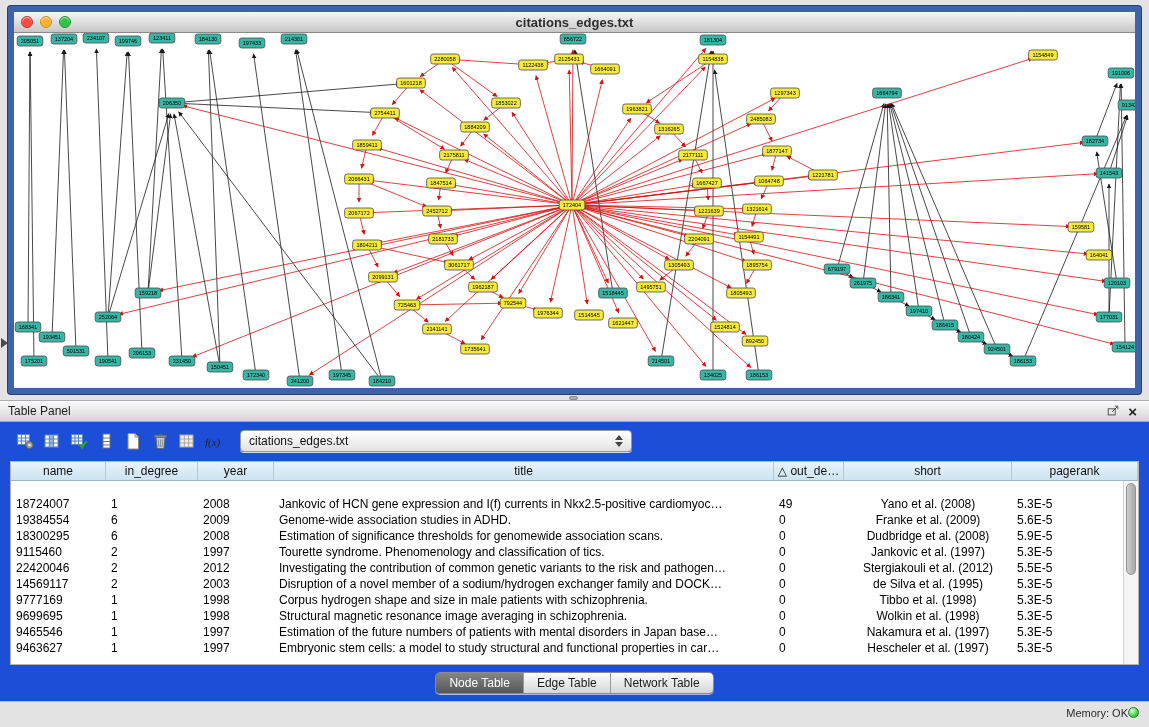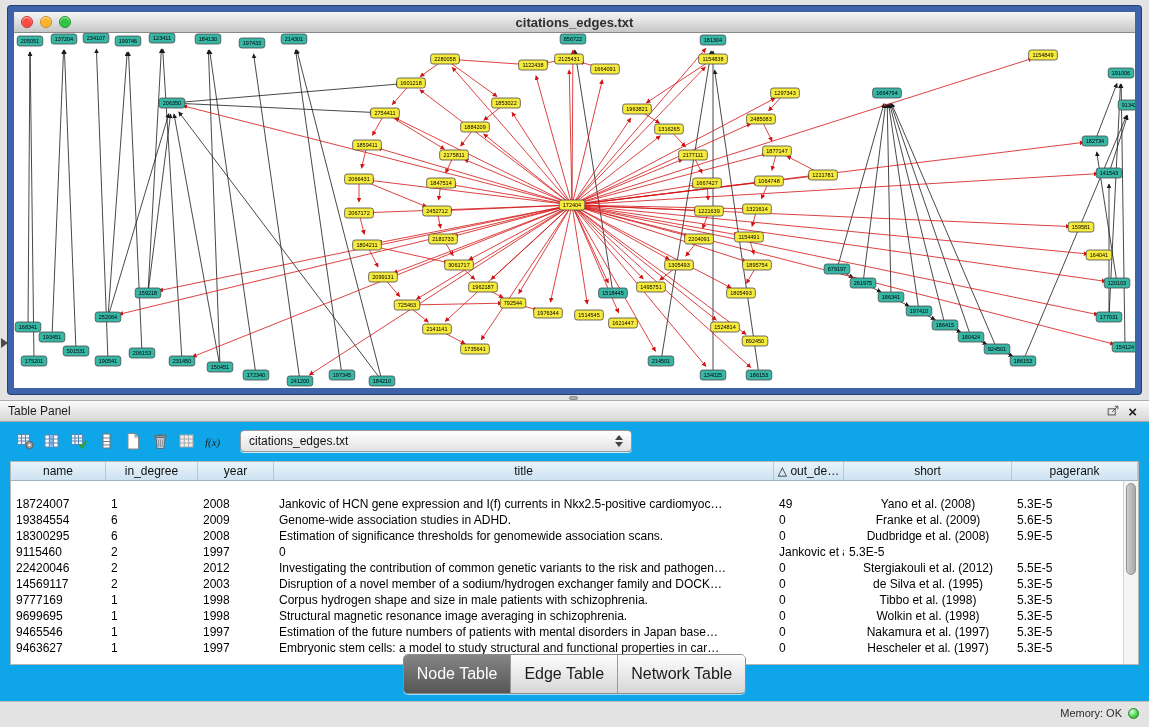--- a/index.html
+++ b/index.html
@@ -42,21 +42,21 @@
     border-left: 7px solid #4a4a4a;
   }
   .gripper {
     position: absolute; left: 569px; top: 396px; width: 9px; height: 4px;
     background: #aeaeae; border-radius: 2px; border: 1px solid #8d8d8d;
   }
 
   
   .table-panel {
     position: absolute; left: 0; top: 400px; width: 1149px; height: 302px;
-    background: #0ea5e9; border-top: 1px solid #adadad; border-bottom: 1px solid #bdbdbd;
+    background: #1d4ed8; border-top: 1px solid #adadad; border-bottom: 1px solid #bdbdbd;
   }
   .panel-header {
     height: 21px; padding: 0 8px;
     background: linear-gradient(#fbfbfb, #d5d5d5);
     border-bottom: 1px solid #a8a8a8;
     display: flex; align-items: center; font-size: 12px; color: #1d1d1d;
   }
   .panel-header .spacer { flex: 1; }
   .hbtn { background: none; border: none; cursor: default; padding: 0 4px; display:flex; align-items:center; }
   .hbtn.x { font-size: 15px; font-weight: bold; color: #222; line-height: 1; }
@@ -98,29 +98,29 @@
   }
   .thumb {
     position: absolute; left: 2px; right: 2px; top: 2px; height: 92px;
     background: linear-gradient(90deg, #cdcdcd, #a8a8a8);
     border: 1px solid #949494; border-radius: 6px;
   }
 
   .tabsbar { position: absolute; bottom: 7px; left: 0; right: 0; display: flex; justify-content: center; }
   .seg { display: flex; border: 1px solid #8b8b8b; border-radius: 5px; overflow: hidden; box-shadow: 0 1px 0 rgba(255,255,255,.6); }
   .tab {
-    padding: 10px 13px; font-size: 16px; color: #1c1c1c;
+    padding: 3px 13px; font-size: 12px; color: #1c1c1c;
     background: linear-gradient(#fdfdfd, #d6d6d6);
     border-right: 1px solid #999;
   }
   .tab:last-child { border-right: none; }
   .tab.active { background: linear-gradient(#858585, #565656); color: #fff; }
 
   .bottom-strip { position: absolute; left: 0; top: 702px; width: 1149px; height: 25px; background: #e3e3e3; }
-  .statusbar { position: absolute; right: 10px; top: 5px; display: flex; align-items: flex-end; gap: 6px; font-size: 11px; color: #2b2b2b; }
+  .statusbar { position: absolute; right: 10px; top: 5px; display: flex; align-items: flex-start; font-size: 11px; color: #2b2b2b; }
   .memdot {
     width: 11px; height: 11px; border-radius: 50%;
     background: radial-gradient(circle at 35% 30%, #dbffdb, #4bd94f 55%, #1f9a24);
     border: 1px solid #2c7d2f;
   }
 </style>
 </head>
 <body>
 
 <div class="net-window">
@@ -794,20 +794,21 @@
           <div class="td c2">2008</div>
           <div class="td c3">Estimation of significance thresholds for genomewide association scans.</div>
           <div class="td c4">0</div>
           <div class="td c5">Dudbridge et al. (2008)</div>
           <div class="td c6">5.9E-5</div>
         </div>
         <div class="tr">
           <div class="td c0">9115460</div>
           <div class="td c1">2</div>
           <div class="td c2">1997</div>
+          <div class="td c3">Tourette syndrome. Phenomenology and classification of tics.</div>
           <div class="td c4">0</div>
           <div class="td c5">Jankovic et al. (1997)</div>
           <div class="td c6">5.3E-5</div>
         </div>
         <div class="tr">
           <div class="td c0">22420046</div>
           <div class="td c1">2</div>
           <div class="td c2">2012</div>
           <div class="td c3">Investigating the contribution of common genetic variants to the risk and pathogen…</div>
           <div class="td c4">0</div>

